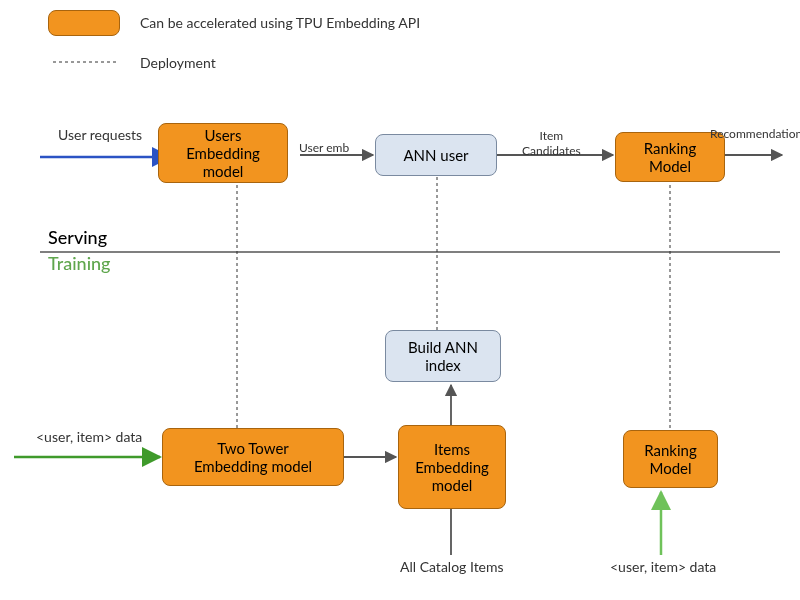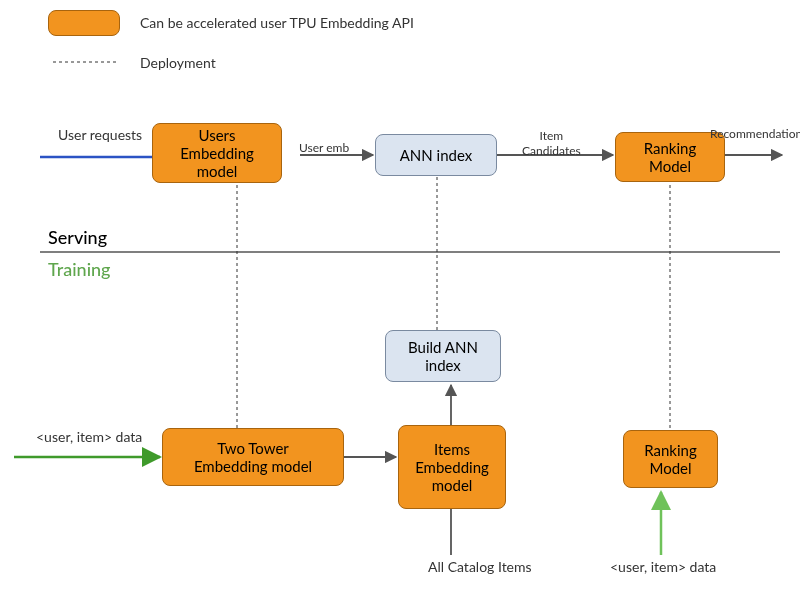--- a/index.html
+++ b/index.html
@@ -93,36 +93,36 @@
   <line x1="661" y1="555" x2="661" y2="492" stroke="#6fc25a" stroke-width="2.5" marker-end="url(#arr-lgreen)"></line>
 
   <line x1="237" y1="428" x2="237" y2="183" stroke="#333" stroke-width="1" stroke-dasharray="3 3"></line>
 
   <line x1="437" y1="330" x2="437" y2="176" stroke="#333" stroke-width="1" stroke-dasharray="3 3"></line>
 
   <line x1="670" y1="428" x2="670" y2="183" stroke="#333" stroke-width="1" stroke-dasharray="3 3"></line>
 </svg>
 
 <div class="box orange" style="left:48px; top:10px; width:72px; height:26px; padding:0;"></div>
-<div class="label" style="left:140px; top:14px;">Can be accelerated user TPU Embedding API</div>
+<div class="label" style="left:140px; top:14px;">Can be accelerated using TPU Embedding API</div>
 <div class="label" style="left:140px; top:54px;">Deployment</div>
 
 <div class="section-label" style="left:48px; top:226px;">Serving</div>
-<div class="section-label training-color" style="left:48px; top:258px;">Training</div>
+<div class="section-label training-color" style="left:48px; top:252px;">Training</div>
 
 <div class="label" style="left:58px; top:126px;">User requests</div>
 
-<div class="box orange" style="left:152px; top:123px; width:130px; height:60px;text-align:center;">
+<div class="box orange" style="left:158px; top:123px; width:130px; height:60px;text-align:center;">
   <span>Users<br>Embedding<br>model</span>
 </div>
 
 <div class="label small" style="left:299px; top:140px;">User emb</div>
 
 <div class="box blue" style="left:375px; top:134px; width:122px; height:42px;">
-  <span>ANN index</span>
+  <span>ANN user</span>
 </div>
 
 <div class="label small" style="left:522px; top:128px; white-space:pre; text-align:center;">Item<br>Candidates</div>
 
 <div class="box orange" style="left:615px; top:132px; width:110px; height:50px;">
   <span>Ranking<br>Model</span>
 </div>
 
 <div class="label small" style="left:710px; top:126px;">Recommendations</div>
 
@@ -133,19 +133,19 @@
 </div>
 
 <div class="box orange" style="left:398px; top:425px; width:108px; height:84px;">
   <span>Items<br>Embedding<br>model</span>
 </div>
 
 <div class="box blue" style="left:385px; top:330px; width:116px; height:52px;">
   <span>Build ANN<br>index</span>
 </div>
 
-<div class="label" style="left:400px; top:558px;margin-left:28px;">All Catalog Items</div>
+<div class="label" style="left:400px; top:558px;">All Catalog Items</div>
 
 <div class="box orange" style="left:623px; top:430px; width:95px; height:58px;">
   <span>Ranking<br>Model</span>
 </div>
 
 <div class="label" style="left:610px; top:558px;">&lt;user, item&gt; data</div>
 
 </body></html>

